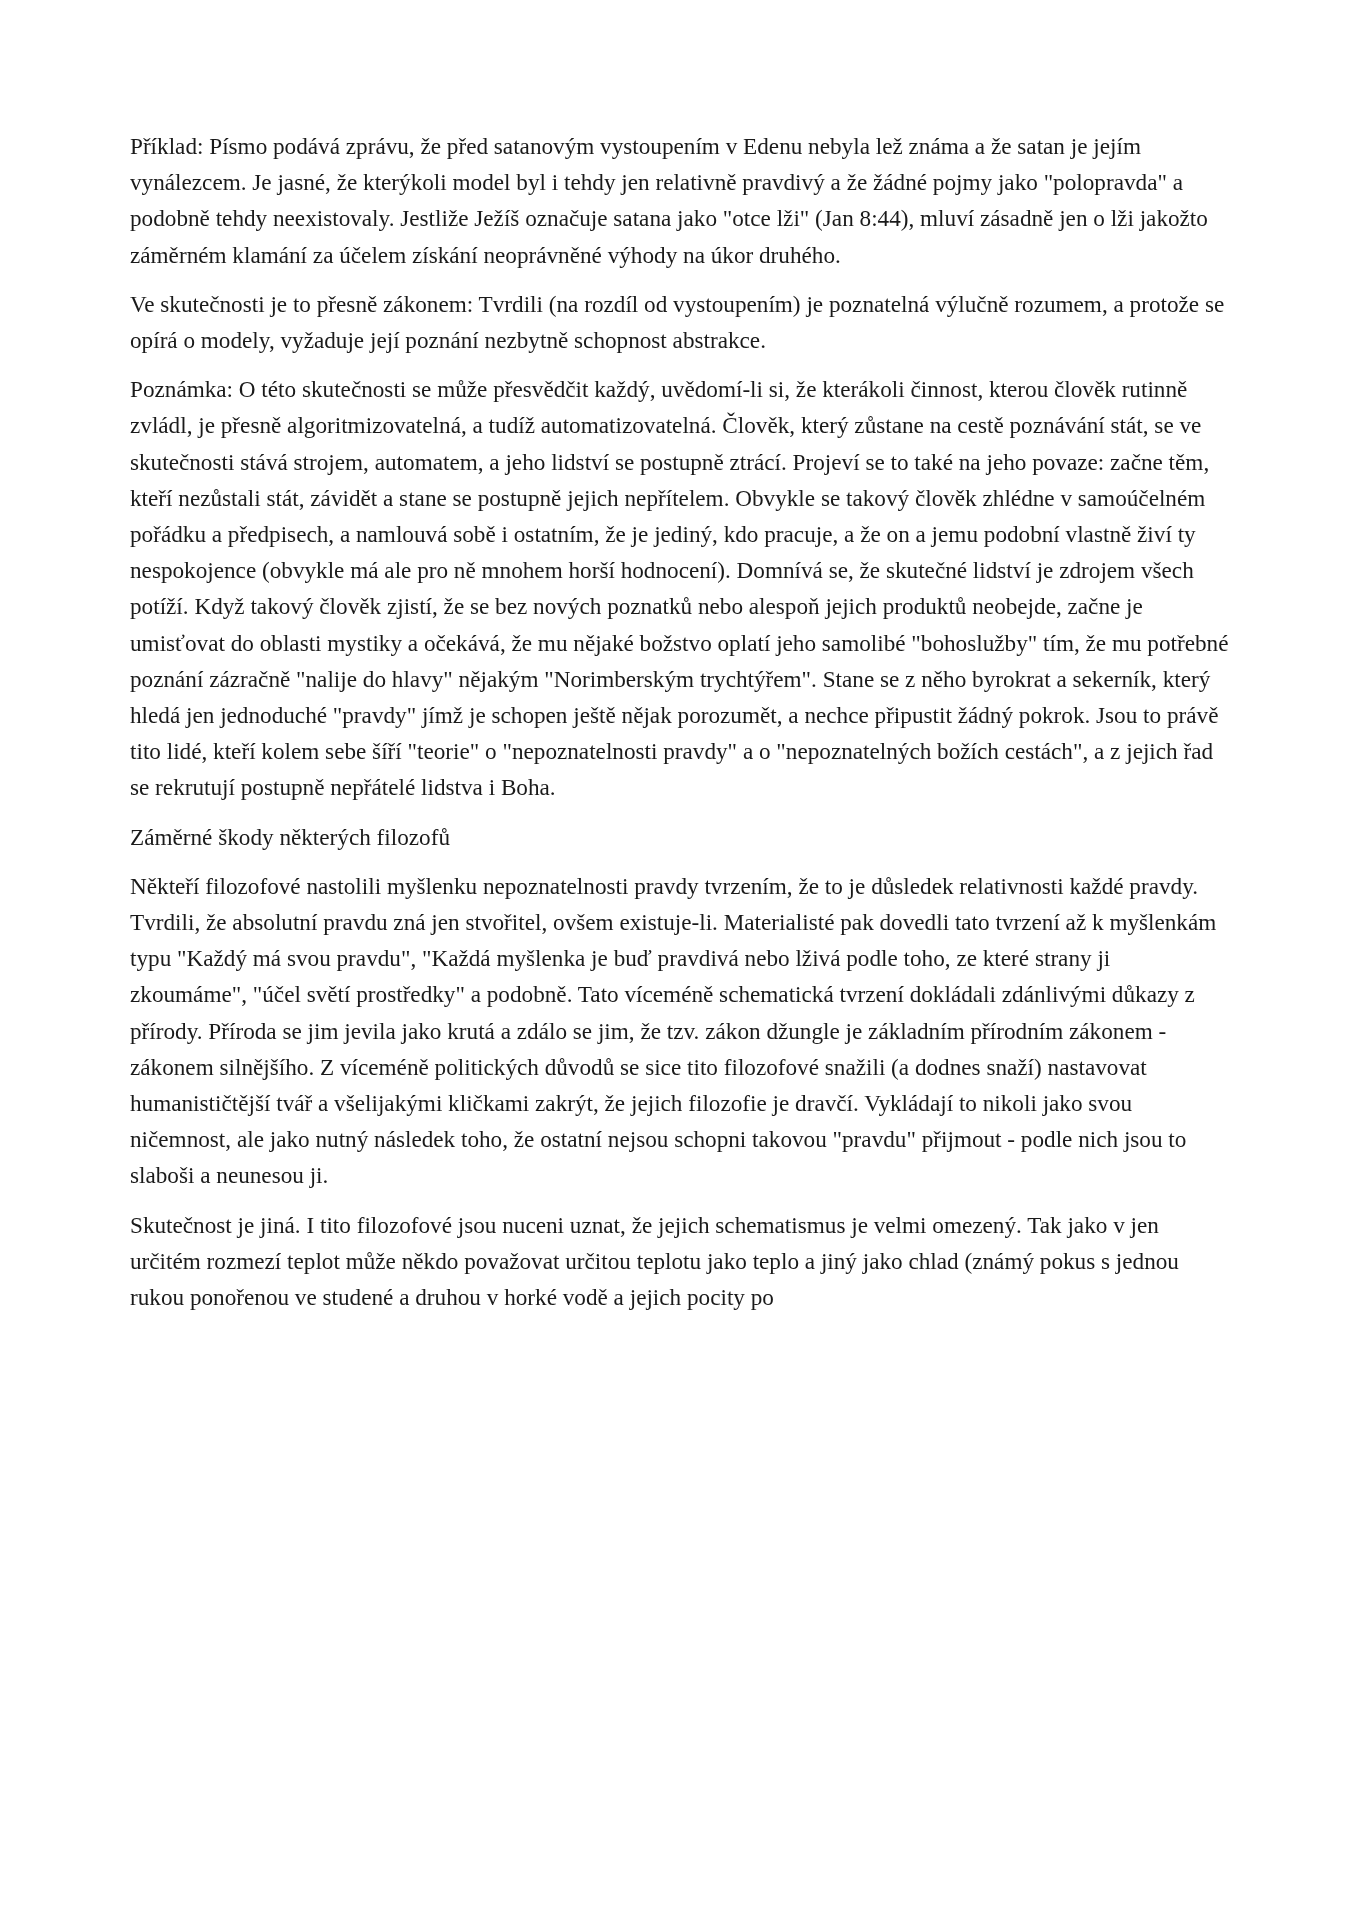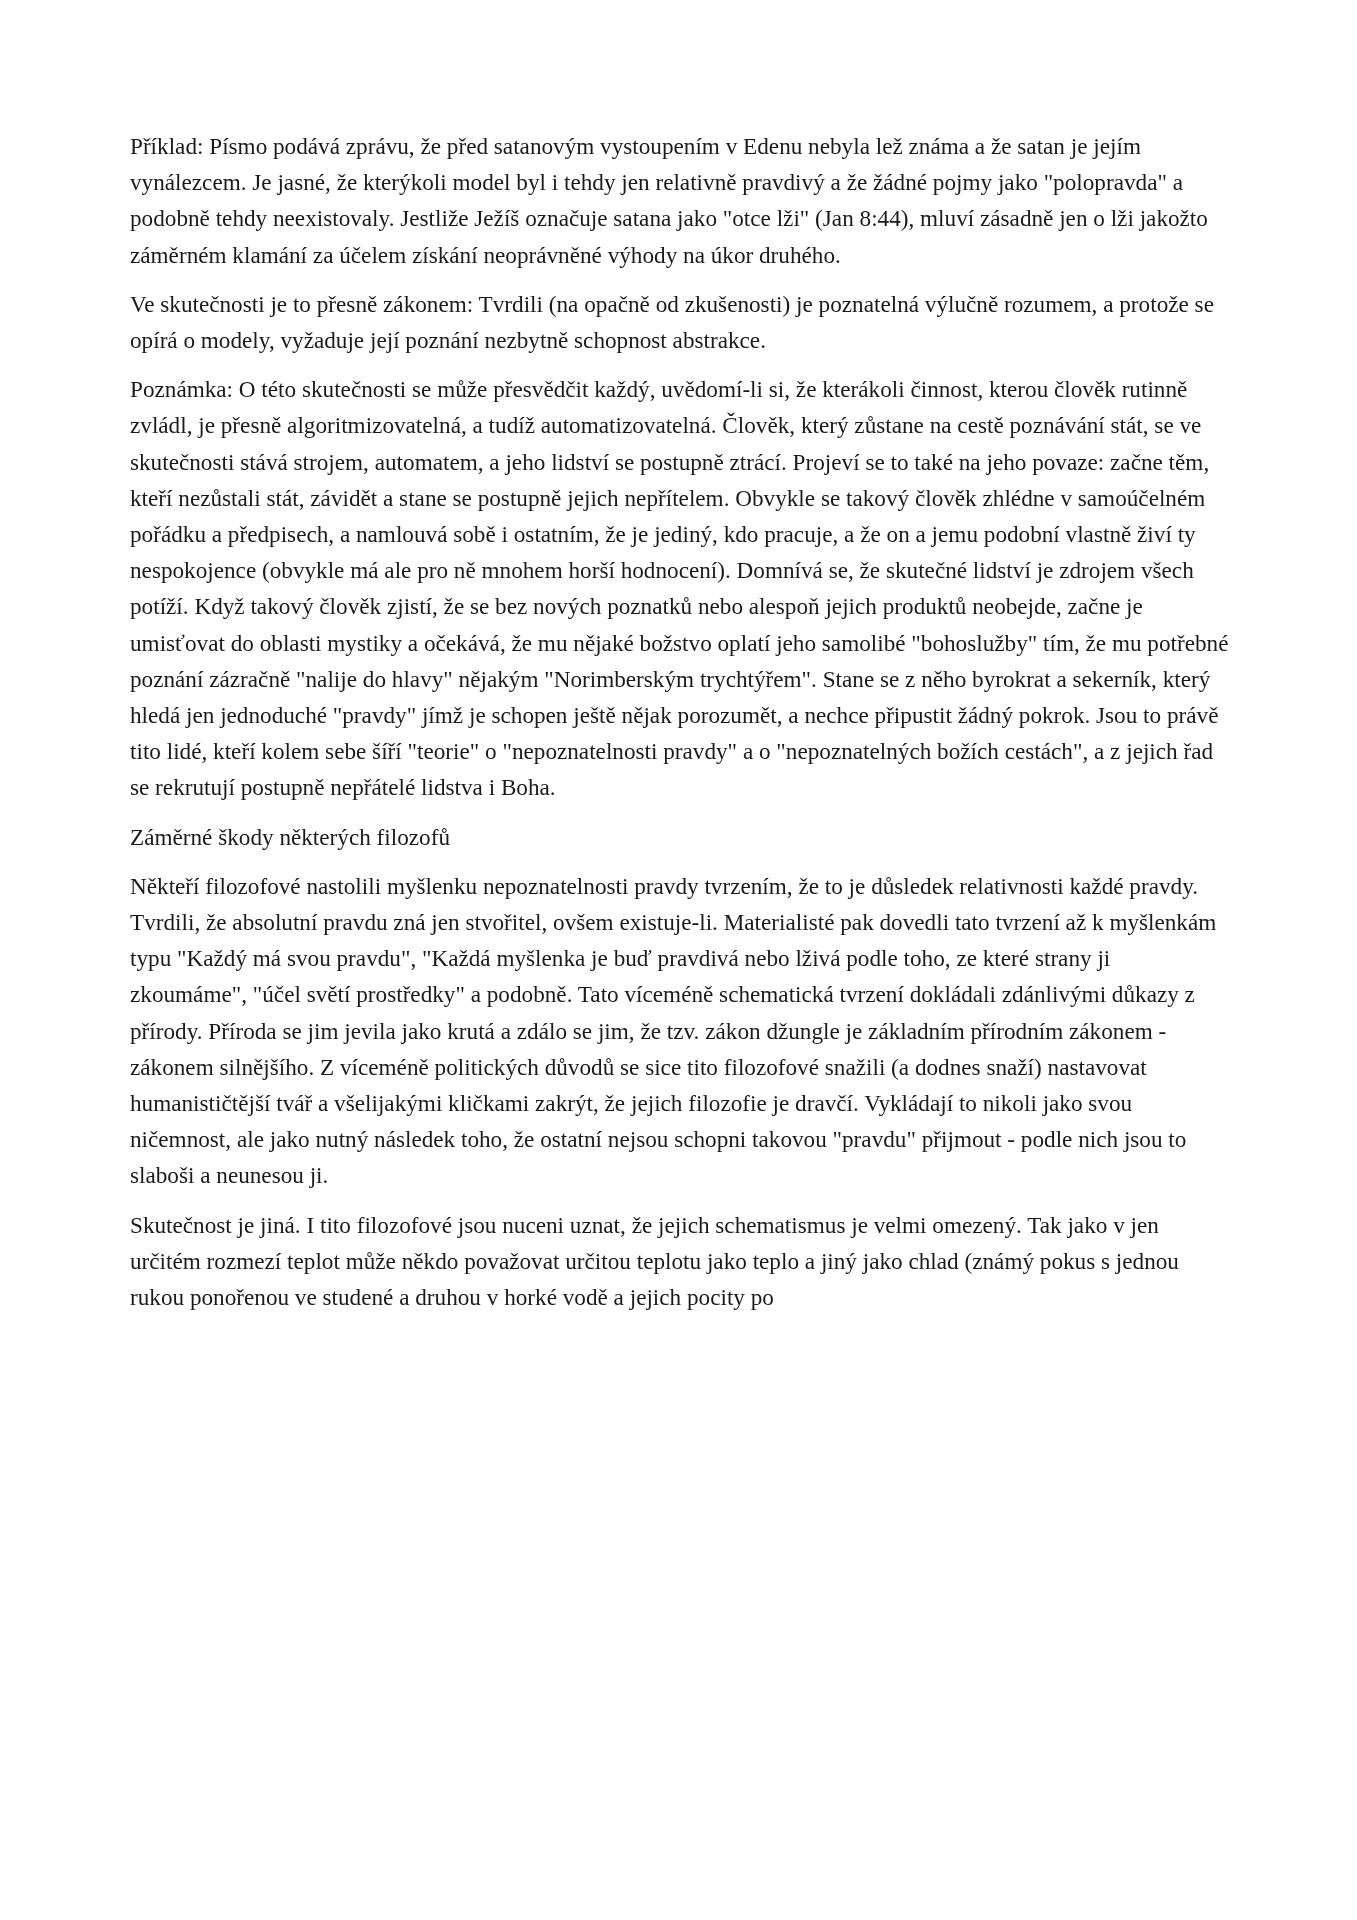--- a/index.html
+++ b/index.html
@@ -31,21 +31,21 @@
   .subhead { }
 </style>
 </head>
 <body>
 
 <div class="page">
   <p><span class="u">Příklad: </span><span>Písmo podává zprávu, že před satanovým vystoupením v Edenu nebyla lež známa a že satan je jejím vynálezcem. Je jasné, že kterýkoli model byl i tehdy jen relativně pravdivý a že žádné pojmy jako "polopravda" a podobně tehdy neexistovaly. Jestliže Ježíš označuje satana jako "otce lži" (Jan 8:44), mluví zásadně jen o lži jakožto záměrném klamání za účelem získání neoprávněné výhody na úkor druhého.</span></p>
 
 
 
-  <p><span>Ve skutečnosti je to přesně zákonem: </span><span class="u">Tvrdili </span><span>(na opačně od zkušenosti) </span><span class="u">je poznatelná výlučně rozumem, </span><span>a protože se opírá o modely, vyžaduje její poznání nezbytně schopnost abstrakce.</span></p>
+  <p><span>Ve skutečnosti je to přesně zákonem: </span><span class="u">Tvrdili </span><span>(na rozdíl od vystoupením) </span><span class="u">je poznatelná výlučně rozumem, </span><span>a protože se opírá o modely, vyžaduje její poznání nezbytně schopnost abstrakce.</span></p>
 
 
   <p><span class="u">Poznámka: </span><span>O této skutečnosti se může přesvědčit každý, uvědomí-li si, že kterákoli činnost, kterou člověk rutinně zvládl, je přesně algoritmizovatelná, a tudíž automatizovatelná. Člověk, který zůstane na cestě poznávání stát, se ve skutečnosti stává strojem, automatem, a jeho lidství se postupně ztrácí. Projeví se to také na jeho povaze: začne těm, kteří nezůstali stát, závidět a stane se postupně jejich nepřítelem. Obvykle se takový člověk zhlédne v samoúčelném pořádku a předpisech, a namlouvá sobě i ostatním, že je jediný, kdo pracuje, a že on a jemu podobní vlastně živí ty nespokojence (obvykle má ale pro ně mnohem horší hodnocení). Domnívá se, že skutečné lidství je zdrojem všech potíží. Když takový člověk zjistí, že se bez nových poznatků nebo alespoň jejich produktů neobejde, začne je umisťovat do oblasti mystiky a očekává, že mu nějaké božstvo oplatí jeho samolibé "bohoslužby" tím, že mu potřebné poznání zázračně "nalije do hlavy" nějakým "Norimberským trychtýřem". Stane se z něho byrokrat a sekerník, který hledá jen jednoduché "pravdy" jímž je schopen ještě nějak porozumět, a nechce připustit žádný pokrok. Jsou to právě tito lidé, kteří kolem sebe šíří "teorie" o "nepoznatelnosti pravdy" a o "nepoznatelných božích cestách", a z jejich řad se rekrutují postupně nepřátelé lidstva i Boha.</span></p>
 
   <p class="subhead">Záměrné škody některých filozofů</p>
 
   <p>Někteří filozofové nastolili myšlenku nepoznatelnosti pravdy tvrzením, že to je důsledek relativnosti každé pravdy. Tvrdili, že absolutní pravdu zná jen stvořitel, ovšem existuje-li. Materialisté pak dovedli tato tvrzení až k myšlenkám typu "Každý má svou pravdu", "Každá myšlenka je buď pravdivá nebo lživá podle toho, ze které strany ji zkoumáme", "účel světí prostředky" a podobně. Tato víceméně schematická tvrzení dokládali zdánlivými důkazy z přírody. Příroda se jim jevila jako krutá a zdálo se jim, že tzv. zákon džungle je základním přírodním zákonem - zákonem silnějšího. Z víceméně politických důvodů se sice tito filozofové snažili (a dodnes snaží) nastavovat humanističtější tvář a všelijakými kličkami zakrýt, že jejich filozofie je dravčí. Vykládají to nikoli jako svou ničemnost, ale jako nutný následek toho, že ostatní nejsou schopni takovou "pravdu" přijmout - podle nich jsou to slaboši a neunesou ji.</p>
 
   <p>Skutečnost je jiná. I tito filozofové jsou nuceni uznat, že jejich schematismus je velmi omezený. Tak jako v jen určitém rozmezí teplot může někdo považovat určitou teplotu jako teplo a jiný jako chlad (známý pokus s jednou rukou ponořenou ve studené a druhou v horké vodě a jejich pocity po</p>
 </div>

